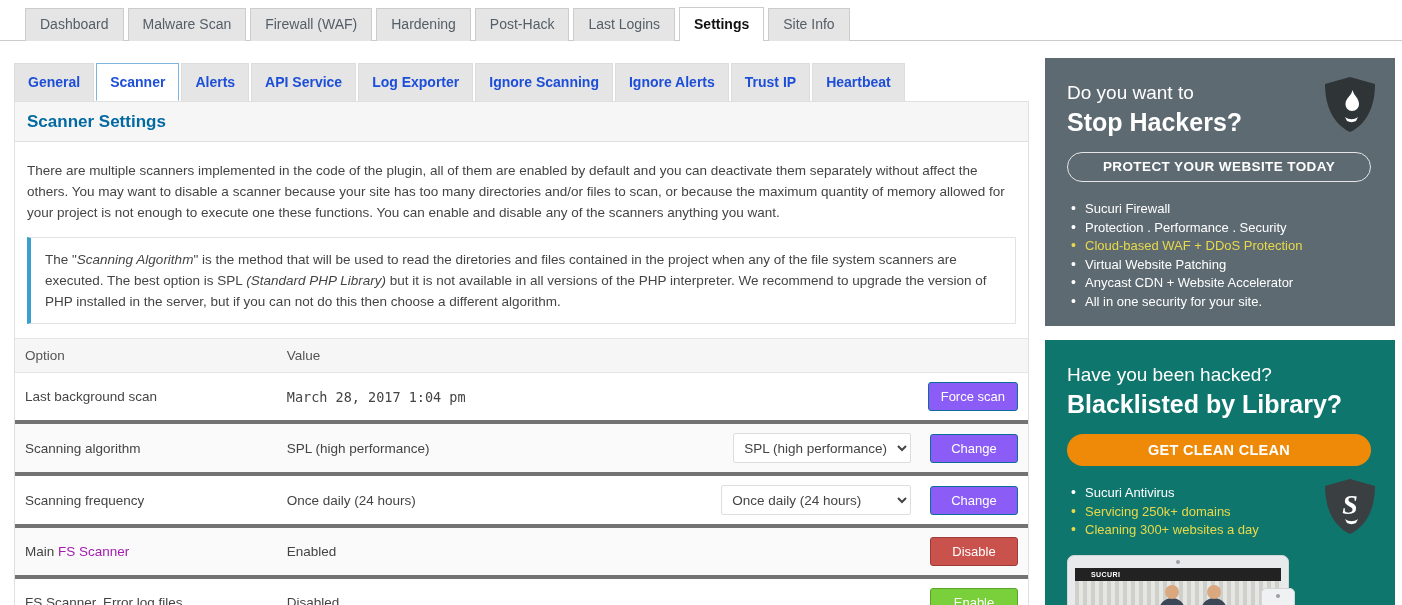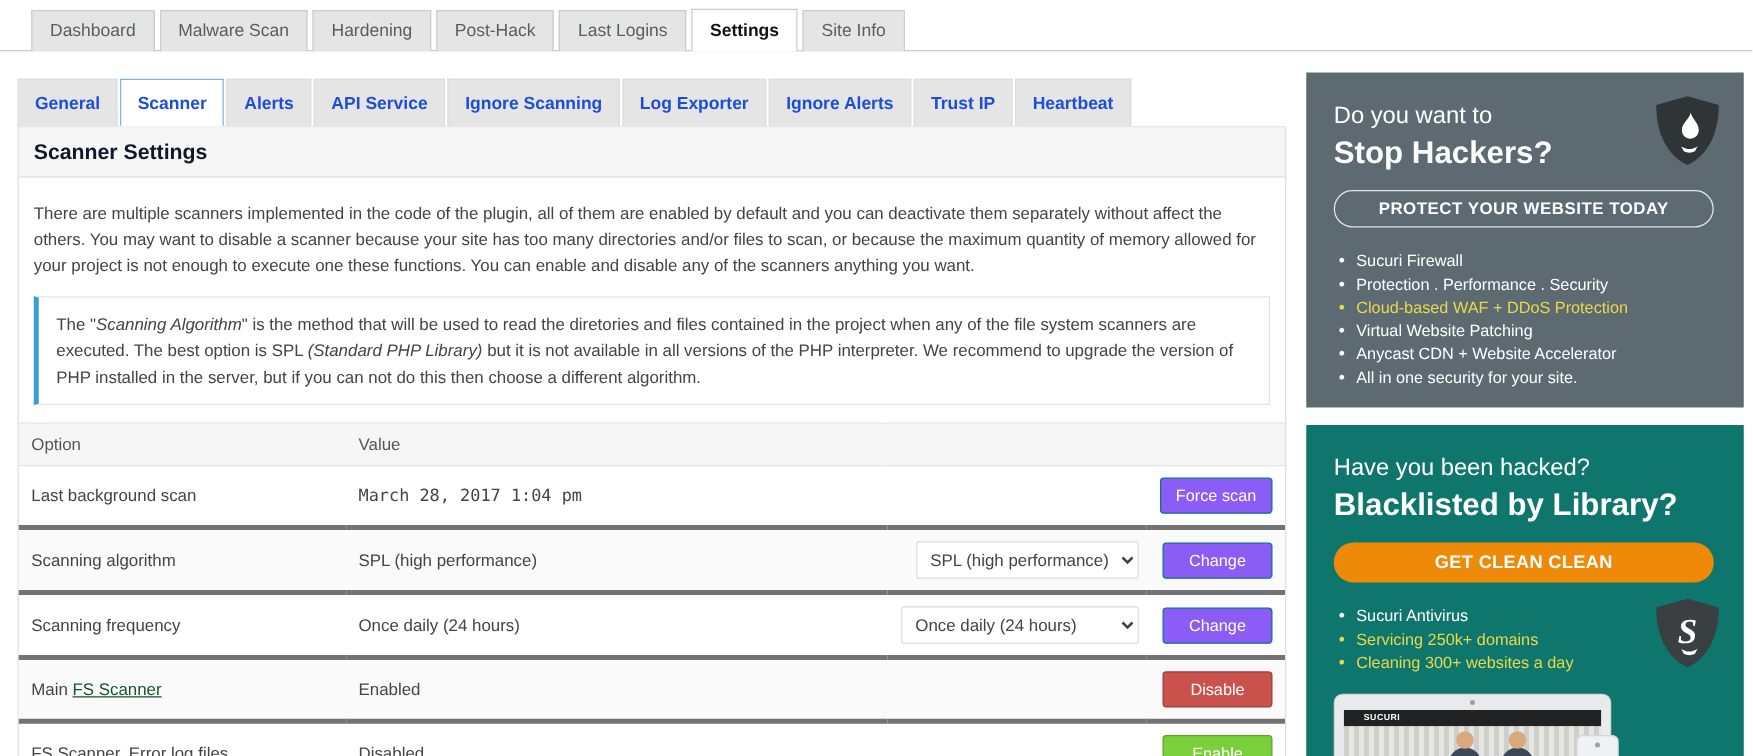--- a/index.html
+++ b/index.html
@@ -61,21 +61,21 @@
   .panel {
     position: absolute; left: 14px; top: 101px; width: 1015px;
     background: #ffffff;
     border: 1px solid #e0e0e0;
   }
   .panel-head {
     height: 40px; line-height: 40px;
     padding: 0 12px;
     background: #f6f6f6;
     border-bottom: 1px solid #e0e0e0;
-    font-size: 17px; font-weight: bold; color: #0f172a;
+    font-size: 17px; font-weight: bold; color: #0369a1;
   }
   .panel-body { padding: 12px 12px 0 12px; }
   .para {
     font-size: 13.5px; line-height: 21px; color: #444444;
     margin: 6px 0 14px 0;
   }
   .infobox {
     border: 1px solid #e3e3e3;
     border-left: 4px solid #3a9fd0;
     background: #ffffff;
@@ -100,21 +100,21 @@
     padding: 9px 10px;
     font-size: 13.5px; color: #444444;
     vertical-align: middle;
   }
   table.opts tbody tr:nth-child(even) { background: #fafafa; }
   .col-opt { width: 260px; }
   .col-val { width: 430px; }
   .col-ctl { width: 200px; text-align: right; padding-right: 6px !important; }
   .col-btn { width: 110px; text-align: right; }
   .mono { font-family: "DejaVu Sans Mono", "Liberation Mono", monospace; font-size: 12.5px; letter-spacing: 0px; color:#444; }
-  .lnk { color: #14532d; text-decoration: underline; cursor: pointer; }
+  .lnk { color: #a21caf; cursor: pointer; }
 
   .btn {
     display: inline-block;
     min-width: 88px;
     padding: 6px 12px;
     font-size: 13px; font-weight: normal;
     color: #ffffff; text-align: center;
     border-radius: 3px; cursor: pointer;
     border: 1px solid transparent;
     font-family: "Liberation Sans", sans-serif;
@@ -231,34 +231,35 @@
   }
 </style>
 </head>
 <body>
 
 <div id="page">
 
   <div class="navtabs">
       <div class="navtab">Dashboard</div>
       <div class="navtab">Malware Scan</div>
+      <div class="navtab">Firewall (WAF)</div>
       <div class="navtab">Hardening</div>
       <div class="navtab">Post-Hack</div>
       <div class="navtab">Last Logins</div>
       <div class="navtab active">Settings</div>
       <div class="navtab">Site Info</div>
     </div>
 
   <div class="subtabs">
       <div class="subtab">General</div>
       <div class="subtab active">Scanner</div>
       <div class="subtab">Alerts</div>
       <div class="subtab">API Service</div>
+      <div class="subtab">Log Exporter</div>
       <div class="subtab">Ignore Scanning</div>
-      <div class="subtab">Log Exporter</div>
       <div class="subtab">Ignore Alerts</div>
       <div class="subtab">Trust IP</div>
       <div class="subtab">Heartbeat</div>
     </div>
 
   <div class="panel">
     <div class="panel-head">Scanner Settings</div>
     <div class="panel-body">
       <p class="para">There are multiple scanners implemented in the code of the plugin, all of them are enabled by default and you can deactivate them separately without affect the others. You may want to disable a scanner because your site has too many directories and/or files to scan, or because the maximum quantity of memory allowed for your project is not enough to execute one these functions. You can enable and disable any of the scanners anything you want.</p>
       <div class="infobox">

